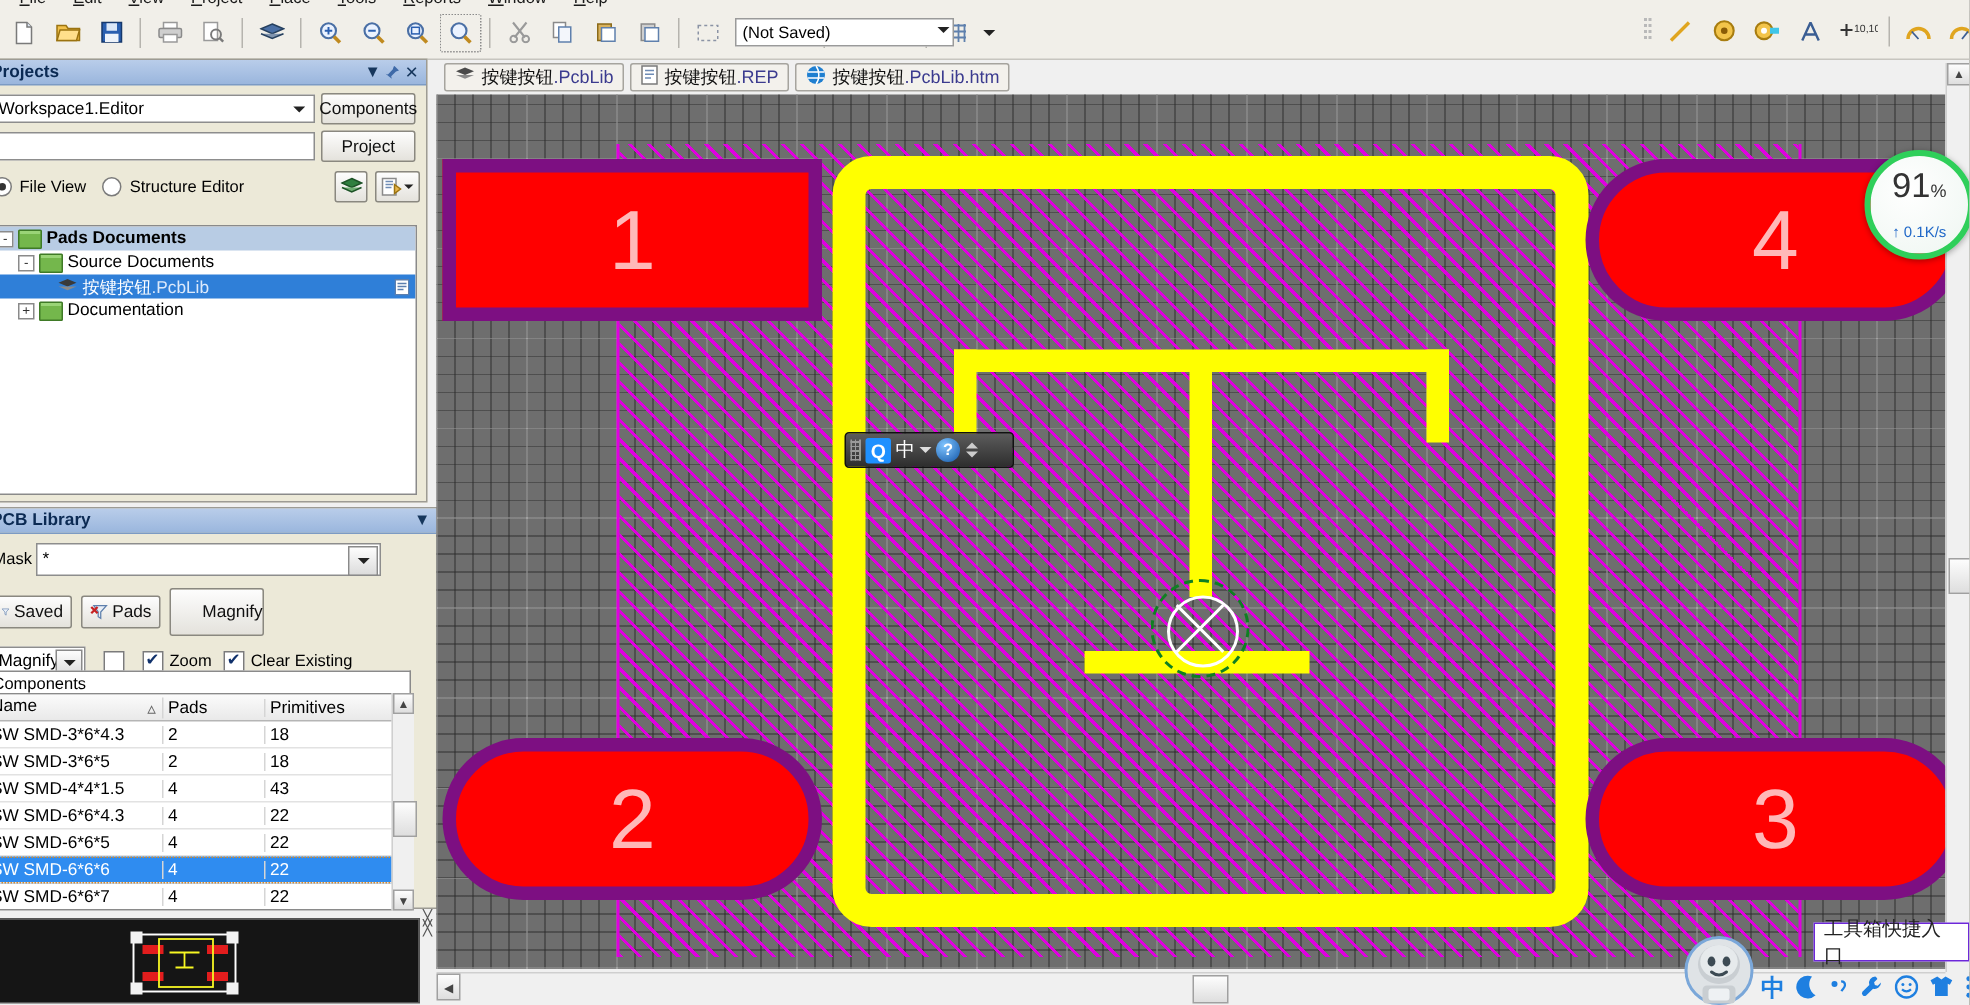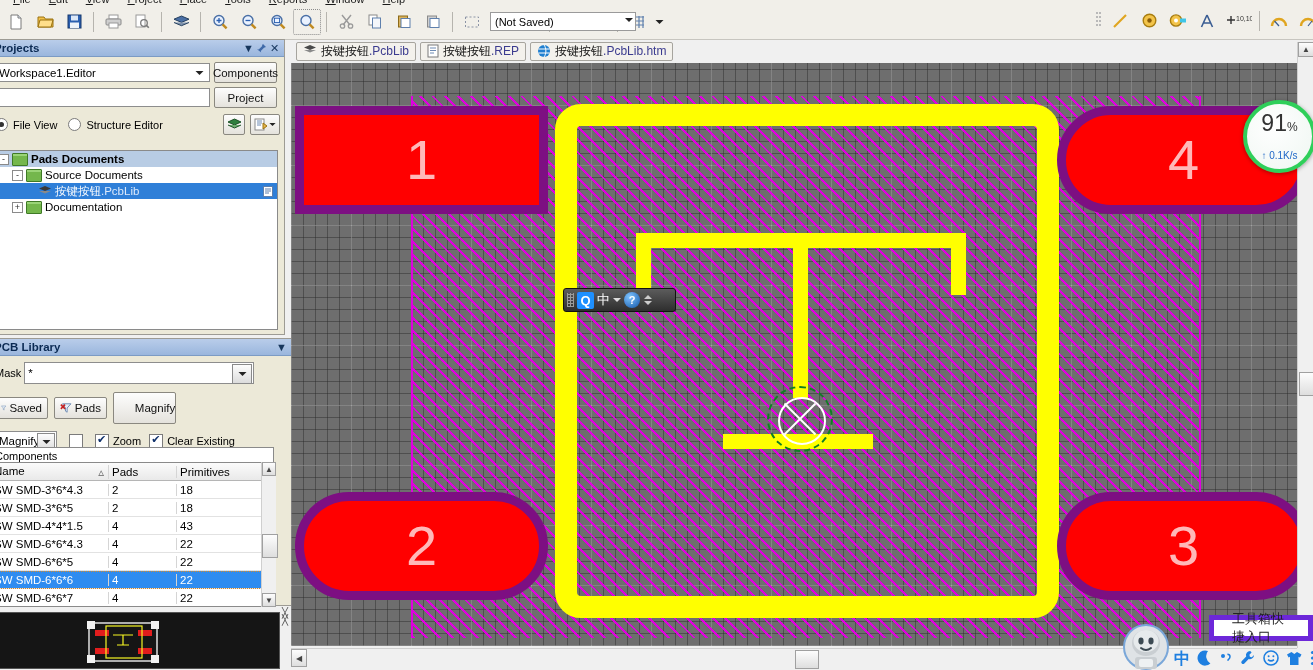--- a/index.html
+++ b/index.html
@@ -125,22 +125,22 @@
   
   .speed{position:absolute;left:1243px;top:100px;width:65px;height:65px;border-radius:50%;
          background:radial-gradient(circle at 40% 35%,#ffffff,#eef6f1);
          border:4px solid #2fcf5a;display:flex;flex-direction:column;align-items:center;
          justify-content:center;box-shadow:0 1px 4px rgba(0,0,0,.35);}
   .speed .pct{font-size:23px;color:#333;line-height:1;}
   .speed .pct small{font-size:12px;}
   .speed .kb{font-size:10px;color:#2068c8;margin-top:15px;}
 
   
-  .tooltip{position:absolute;left:1209px;top:615px;height:26px;background:#fff;border:5px solid #6d28d9;
-           display:flex;align-items:center;padding:0 18px;box-sizing:border-box;font-size:13px;color:#222;justify-content:flex-end;}
+  .tooltip{position:absolute;left:1209px;top:615px;height:26px;background:#fff;border:1px solid #6d28d9;
+           display:flex;align-items:center;padding:0 6px;box-sizing:border-box;font-size:13px;color:#222;justify-content:flex-end;}
   .robot{position:absolute;left:1121px;top:623px;width:50px;height:47px;}
   .imetray{position:absolute;left:1174px;top:648px;height:22px;display:flex;align-items:center;gap:7px;color:#1e7fe0;}
 
   
   .vsb{position:absolute;background:#f0f0f0;border-left:1px solid #cfcfcf;}
   .hsb{position:absolute;background:#f0f0f0;border-top:1px solid #cfcfcf;}
   .thumb{position:absolute;background:linear-gradient(#fdfdfd,#dedede);border:1px solid #a0a0a0;}
   .arrowbtn{position:absolute;display:flex;align-items:center;justify-content:center;font-size:8px;color:#444;}
 </style>
 </head>

